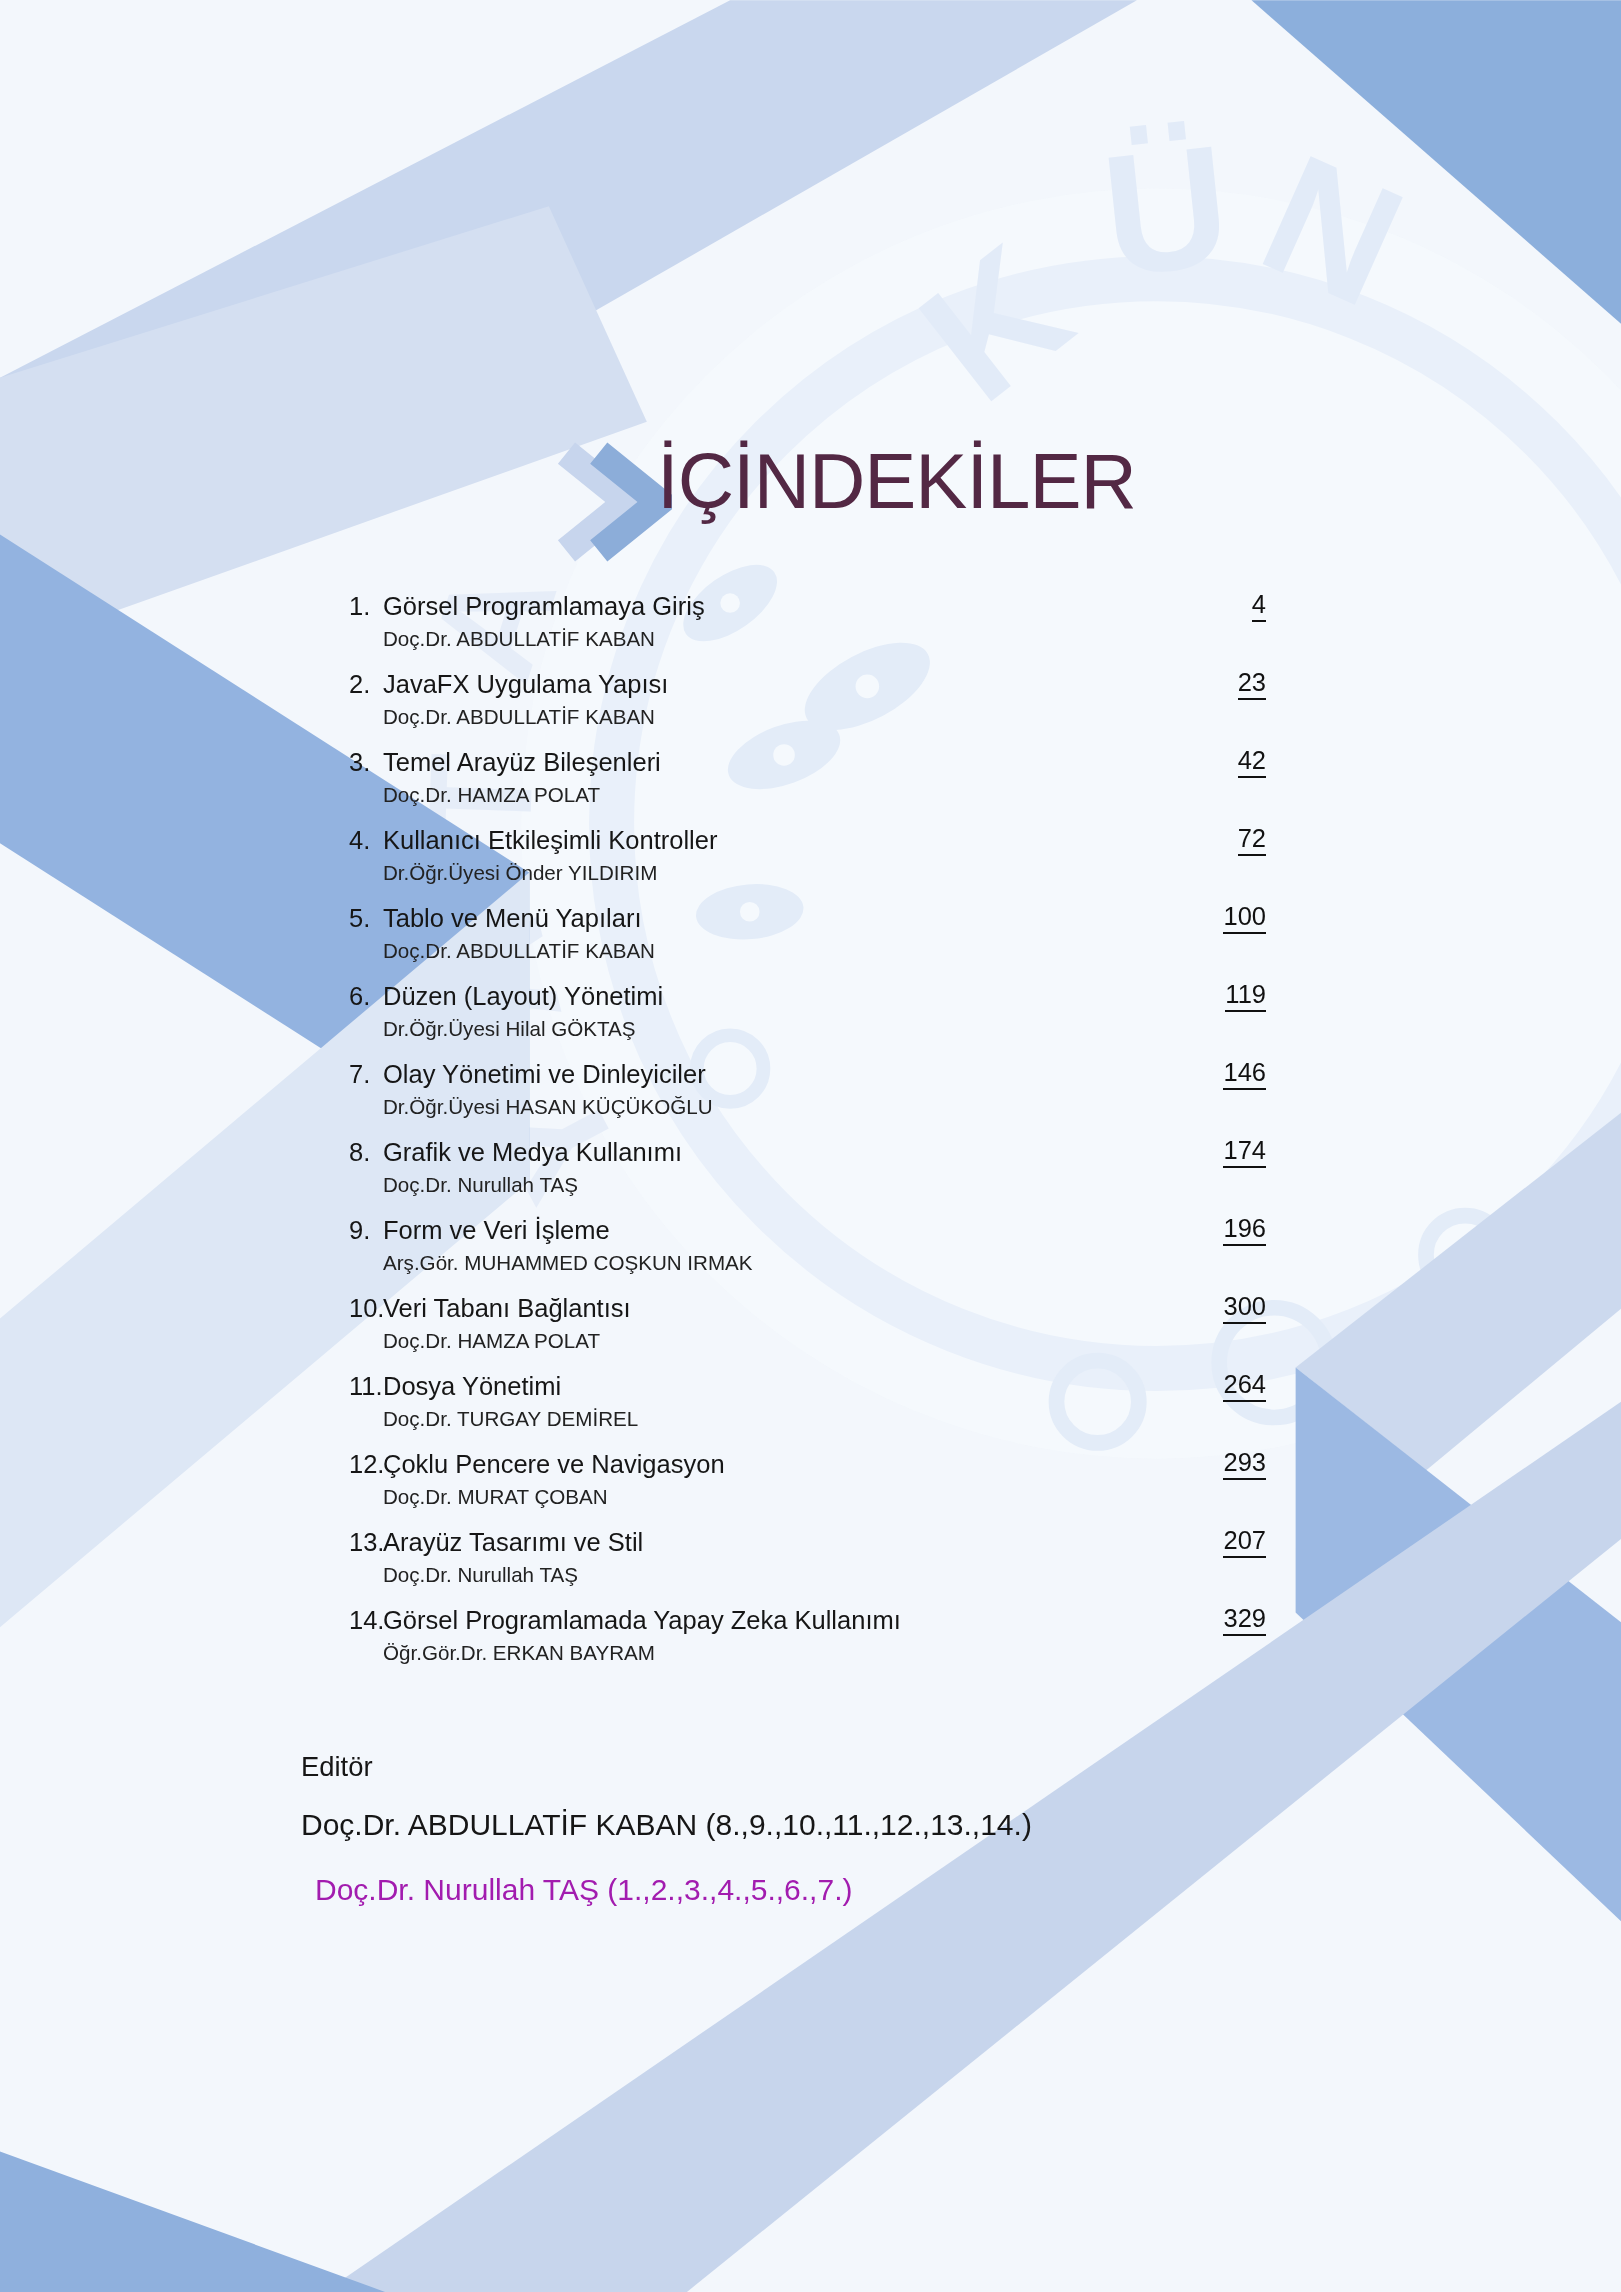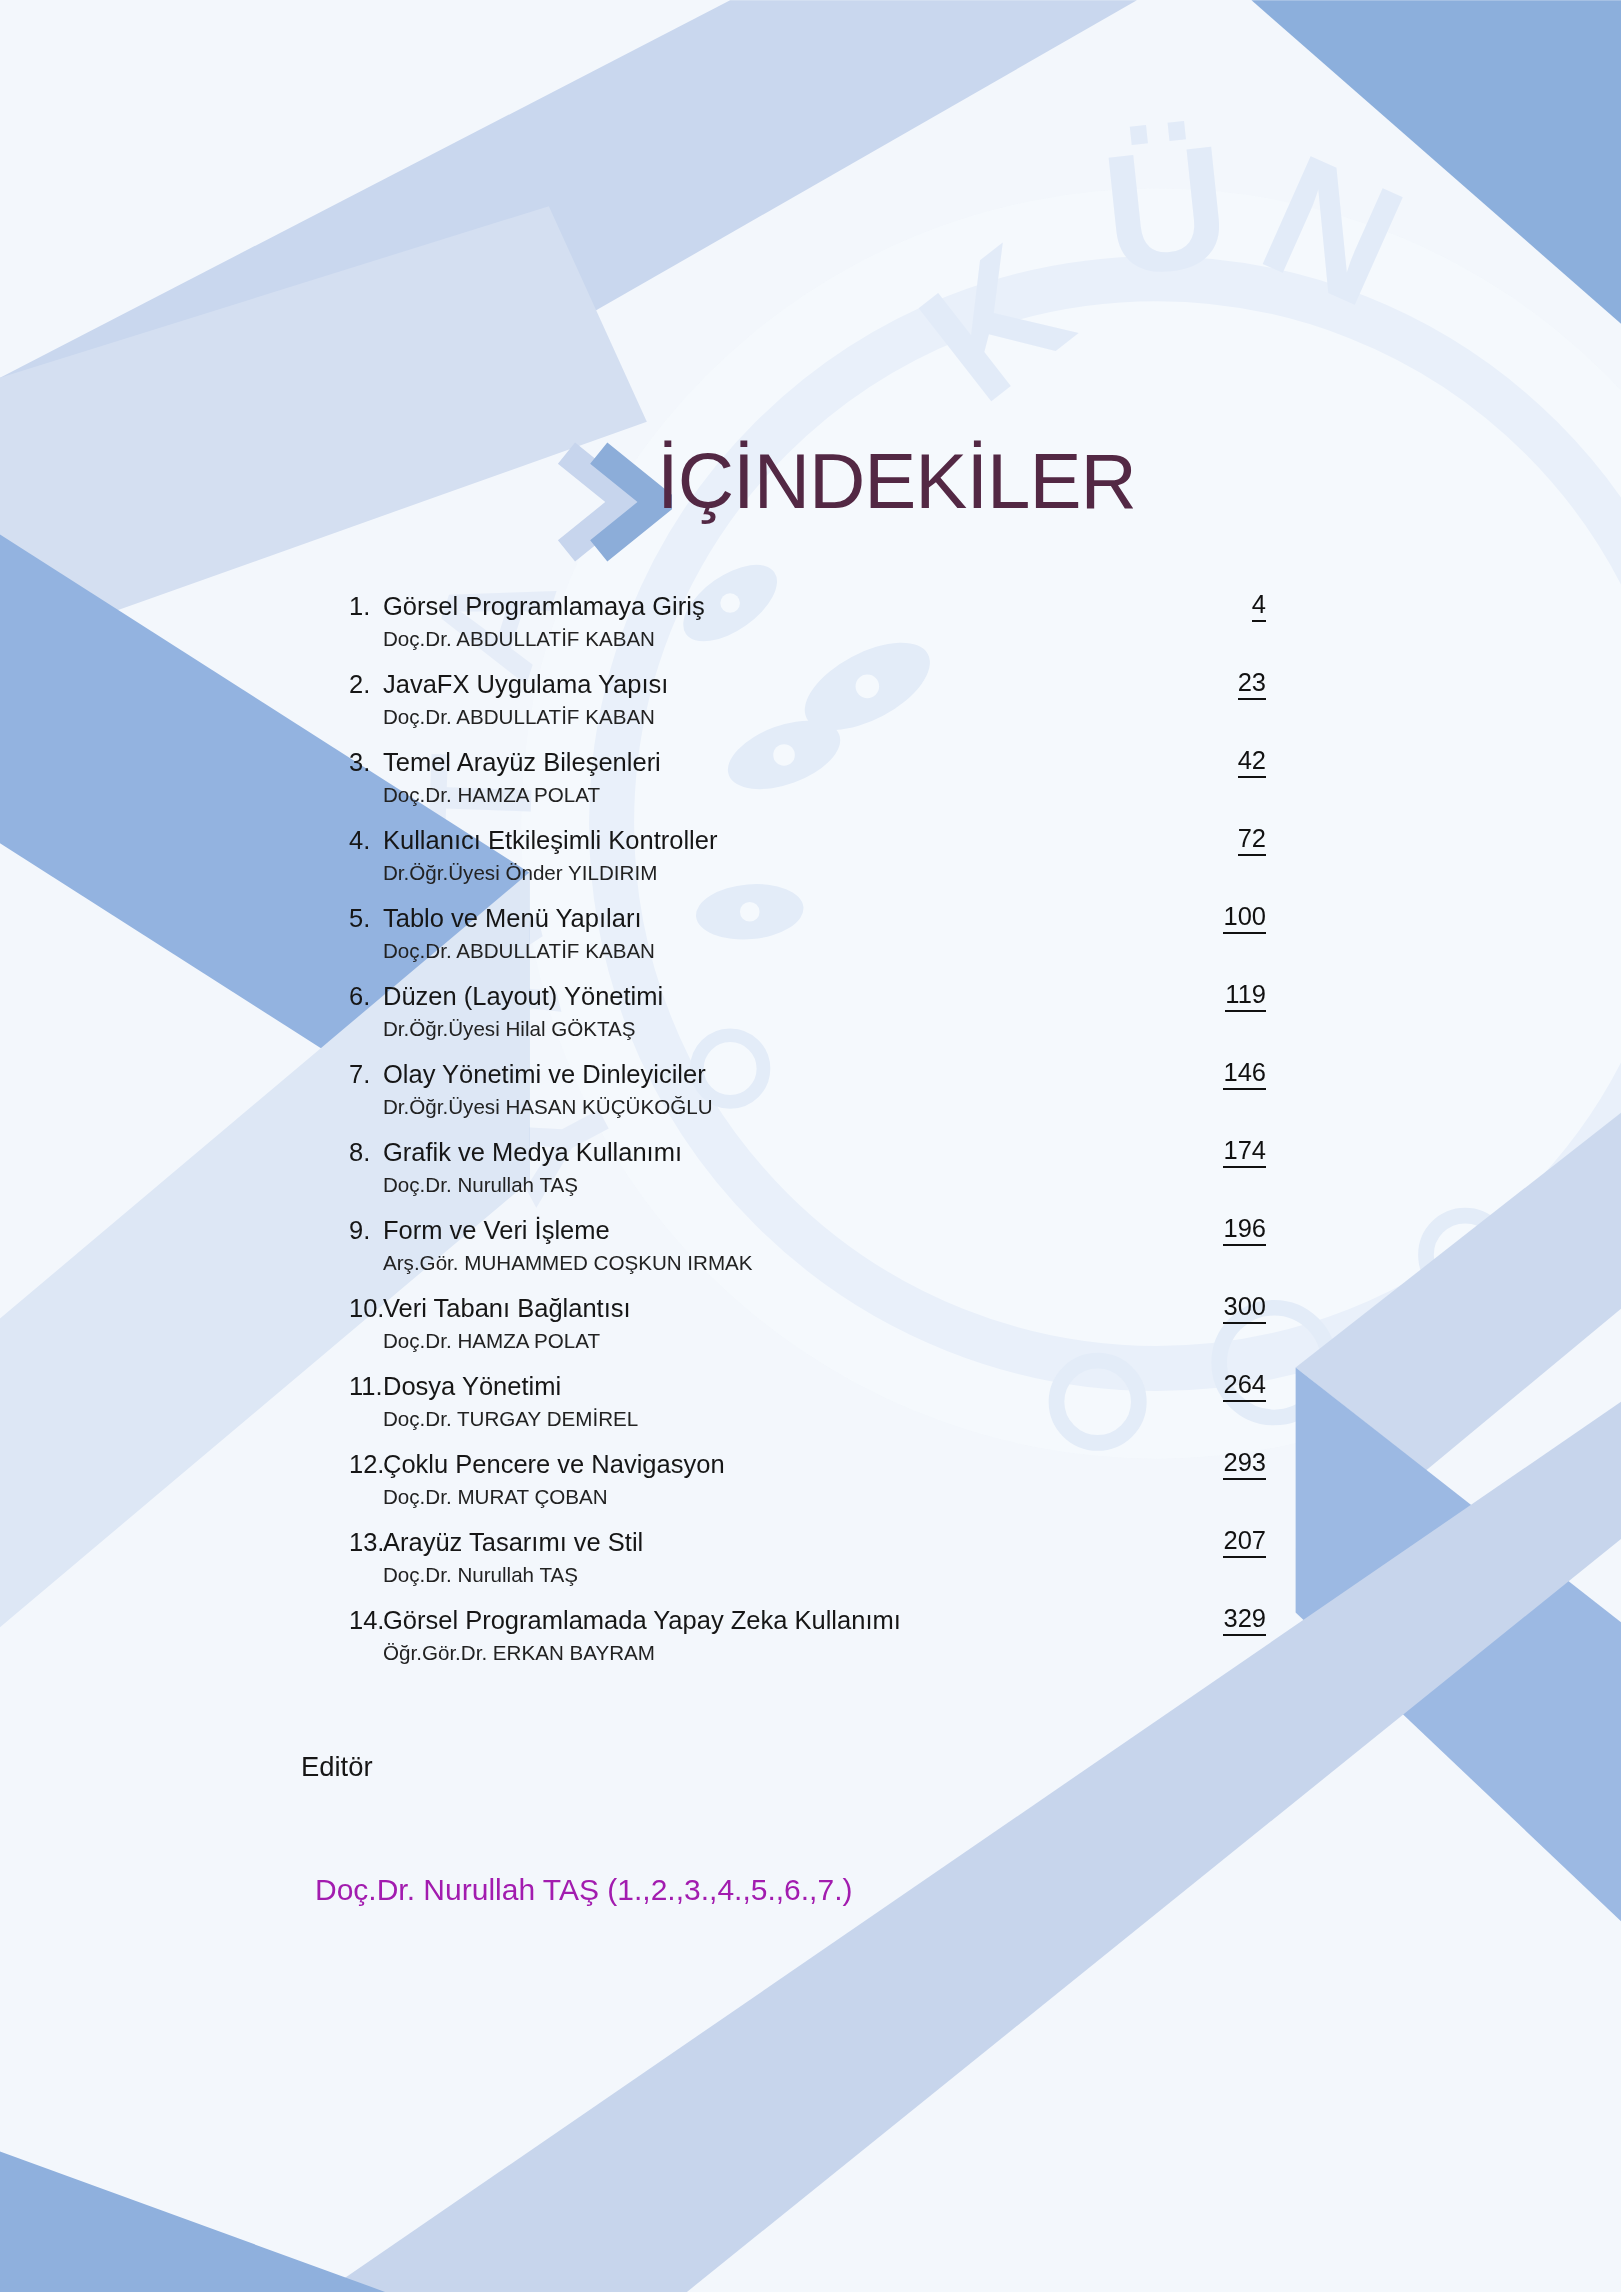--- a/index.html
+++ b/index.html
@@ -212,17 +212,18 @@
 
       <div class="toc-row">
         <span class="toc-no">14.</span>
         <span class="toc-title">Görsel Programlamada Yapay Zeka Kullanımı</span>
         <span class="toc-author">Öğr.Gör.Dr. ERKAN BAYRAM</span>
         <span class="toc-page">329</span>
       </div>
     </div>
 
     <div class="editor-heading">Editör</div>
+    <div class="editor-line-1">Doç.Dr. ABDULLATİF KABAN (8.,9.,10.,11.,12.,13.,14.)</div>
     <div class="editor-line-2">Doç.Dr. Nurullah TAŞ (1.,2.,3.,4.,5.,6.,7.)</div>
 
   </div>
 </div>
 
 
 </body></html>

